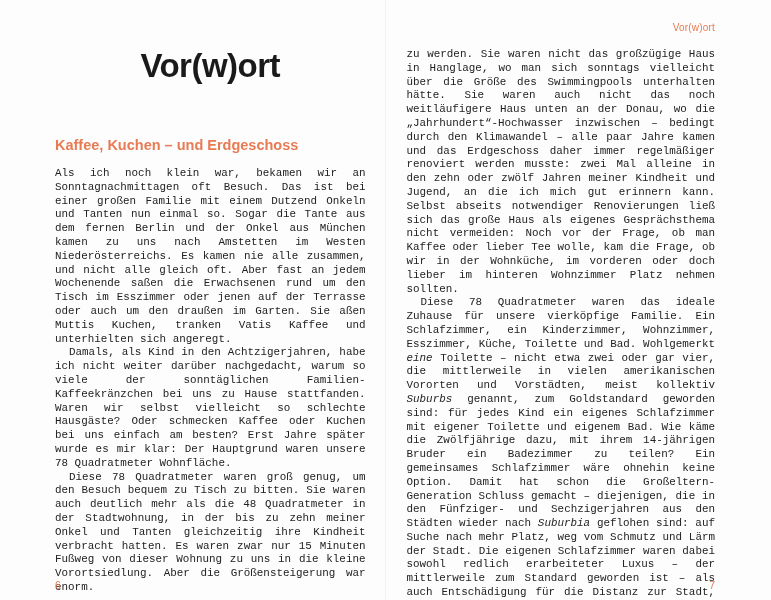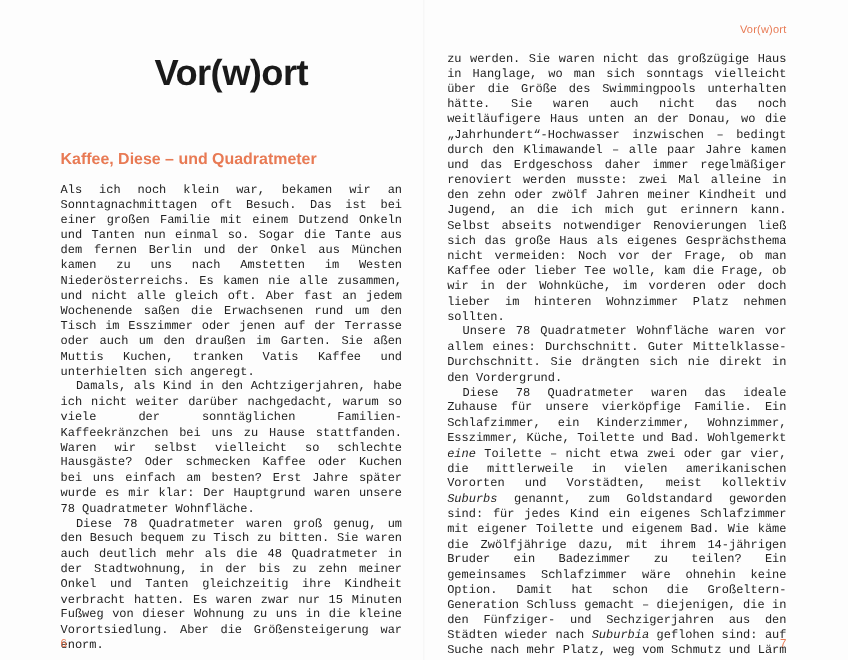--- a/index.html
+++ b/index.html
@@ -80,34 +80,33 @@
   .folio.right-folio { right: 56px; }
   em { font-style: italic; }
 </style>
 </head>
 <body>
 
 <div class="spread">
 
   <div class="page left">
     <h1 class="chapter-title">Vor(w)ort</h1>
-    <h2 class="section-heading">Kaffee, Diese – und Quadratmeter</h2>
+    <h2 class="section-heading">Kaffee, Kuchen – und Erdgeschoss</h2>
     <div class="body-text">
         <p>Als ich noch klein war, bekamen wir an Sonntagnachmittagen oft Besuch. Das ist bei einer großen Familie mit einem Dutzend Onkeln und Tanten nun einmal so. Sogar die Tante aus dem fernen Berlin und der Onkel aus München kamen zu uns nach Amstetten im Westen Niederösterreichs. Es kamen nie alle zusammen, und nicht alle gleich oft. Aber fast an jedem Wochenende saßen die Erwachsenen rund um den Tisch im Esszimmer oder jenen auf der Terrasse oder auch um den draußen im Garten. Sie aßen Muttis Kuchen, tranken Vatis Kaffee und unterhielten sich angeregt.</p>
         <p>Damals, als Kind in den Achtzigerjahren, habe ich nicht weiter darüber nachgedacht, warum so viele der sonntäglichen Familien-Kaffeekränzchen bei uns zu Hause stattfanden. Waren wir selbst vielleicht so schlechte Hausgäste? Oder schmecken Kaffee oder Kuchen bei uns einfach am besten? Erst Jahre später wurde es mir klar: Der Hauptgrund waren unsere 78 Quadratmeter Wohnfläche.</p>
         <p>Diese 78 Quadratmeter waren groß genug, um den Besuch bequem zu Tisch zu bitten. Sie waren auch deutlich mehr als die 48 Quadratmeter in der Stadtwohnung, in der bis zu zehn meiner Onkel und Tanten gleichzeitig ihre Kindheit verbracht hatten. Es waren zwar nur 15 Minuten Fußweg von dieser Wohnung zu uns in die kleine Vorortsiedlung. Aber die Größensteigerung war enorm.</p>
       </div>
     <div class="folio left-folio">6</div>
   </div>
 
   <div class="gutter"></div>
 
   <div class="page right">
     <div class="running-header">Vor(w)ort</div>
     <div class="body-text">
         <p>zu werden. Sie waren nicht das großzügige Haus in Hanglage, wo man sich sonntags vielleicht über die Größe des Swimmingpools unterhalten hätte. Sie waren auch nicht das noch weitläufigere Haus unten an der Donau, wo die „Jahrhundert“-Hochwasser inzwischen – bedingt durch den Klimawandel – alle paar Jahre kamen und das Erdgeschoss daher immer regelmäßiger renoviert werden musste: zwei Mal alleine in den zehn oder zwölf Jahren meiner Kindheit und Jugend, an die ich mich gut erinnern kann. Selbst abseits notwendiger Renovierungen ließ sich das große Haus als eigenes Gesprächsthema nicht vermeiden: Noch vor der Frage, ob man Kaffee oder lieber Tee wolle, kam die Frage, ob wir in der Wohnküche, im vorderen oder doch lieber im hinteren Wohnzimmer Platz nehmen sollten.</p>
-        <p>Unsere 78 Quadratmeter Wohnfläche waren vor allem eines: Durchschnitt. Guter Mittelklasse-Durchschnitt. Sie drängten sich nie direkt in den Vordergrund.</p>
         <p>Diese 78 Quadratmeter waren das ideale Zuhause für unsere vierköpfige Familie. Ein Schlafzimmer, ein Kinderzimmer, Wohnzimmer, Esszimmer, Küche, Toilette und Bad. Wohlgemerkt <em>eine</em> Toilette – nicht etwa zwei oder gar vier, die mittlerweile in vielen amerikanischen Vororten und Vorstädten, meist kollektiv <em>Suburbs</em> genannt, zum Goldstandard geworden sind: für jedes Kind ein eigenes Schlafzimmer mit eigener Toilette und eigenem Bad. Wie käme die Zwölfjährige dazu, mit ihrem 14-jährigen Bruder ein Badezimmer zu teilen? Ein gemeinsames Schlafzimmer wäre ohnehin keine Option. Damit hat schon die Großeltern-Generation Schluss gemacht – diejenigen, die in den Fünfziger- und Sechzigerjahren aus den Städten wieder nach <em>Suburbia</em> geflohen sind: auf Suche nach mehr Platz, weg vom Schmutz und Lärm der Stadt. Die eigenen Schlafzimmer waren dabei sowohl redlich erarbeiteter Luxus – der mittlerweile zum Standard geworden ist – als auch Entschädigung für die Distanz zur Stadt, zur Arbeit, zu den urbanen Unterhaltungsmöglichkeiten.</p>
       </div>
     <div class="folio right-folio">7</div>
   </div>
 
 </div>
 
 </body></html>

